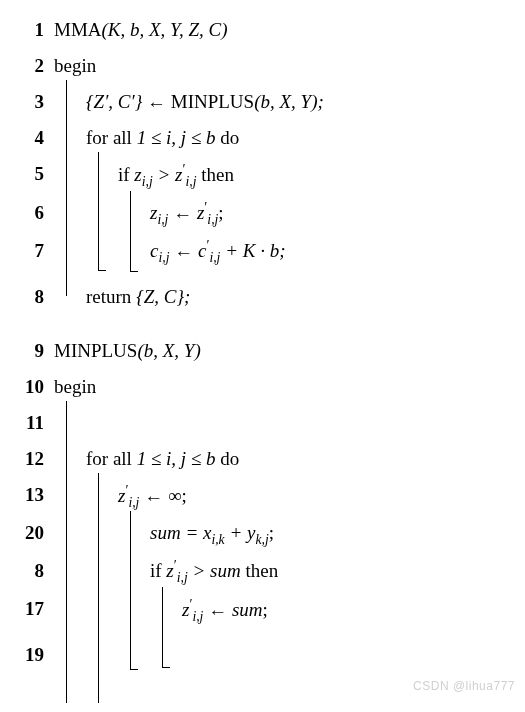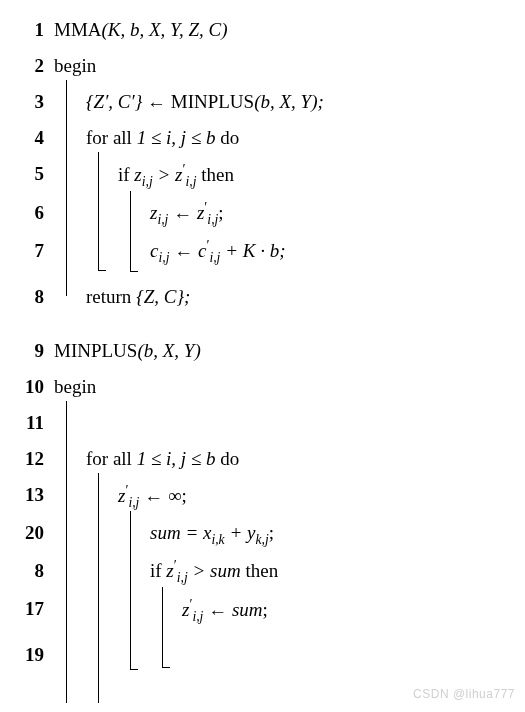--- a/index.html
+++ b/index.html
@@ -56,21 +56,21 @@
 
   
   .r0 { left: 12px; }
   .r1 { left: 44px; }
   .r2 { left: 76px; }
   .r3 { left: 108px; }
 
   .watermark {
     position: fixed;
     right: 10px;
-    bottom: 6px;
+    bottom: 14px;
     font-family: Arial, sans-serif;
     font-size: 12px;
     color: #d0d0d0;
     letter-spacing: 0.5px;
     pointer-events: none;
   }
   .block { margin-bottom: 18px; }
 </style>
 </head>
 <body>

